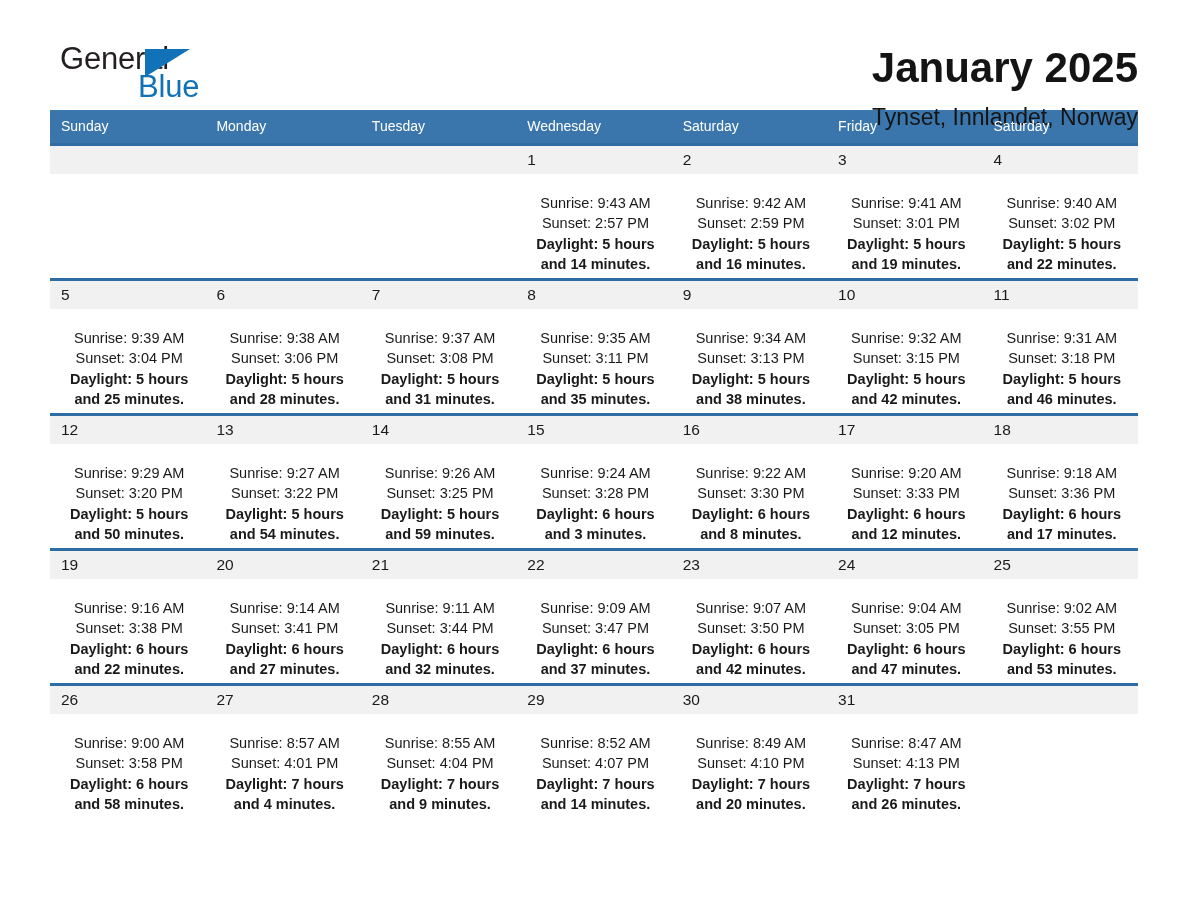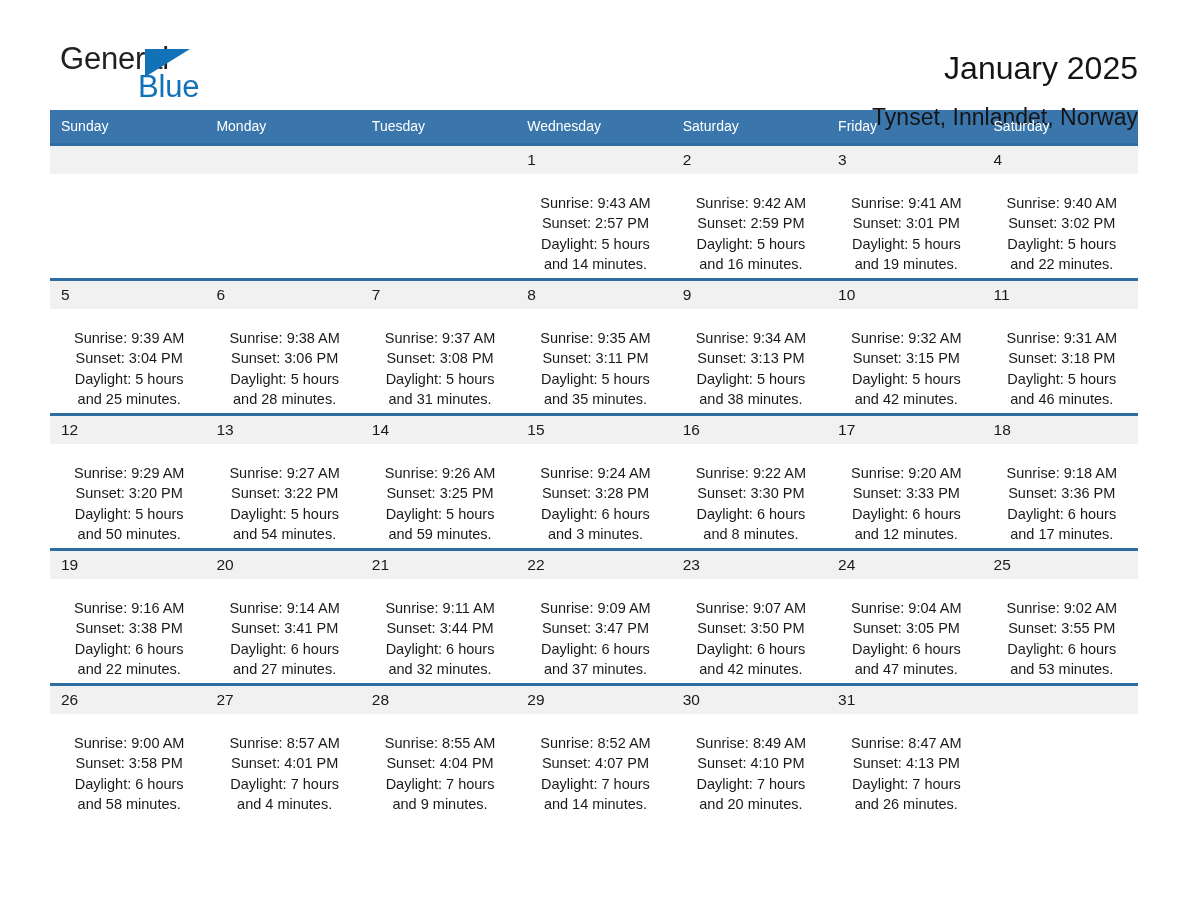--- a/index.html
+++ b/index.html
@@ -63,23 +63,23 @@
     top: 7px;
     width: 45px;
     height: 28px;
   }
 
   .title-block {
     text-align: right;
     padding-top: 2px;
   }
   .cal-title {
-    font-size: 32px;
+    font-size: 42px;
     line-height: 48px;
-    font-weight: normal;
+    font-weight: bold;
     color: #141414;
     margin: 0;
     white-space: nowrap;
   }
   .cal-subtitle {
     font-size: 23px;
     line-height: 30px;
     color: #141414;
     margin: 10px 0 0 0;
     white-space: nowrap;
@@ -131,21 +131,21 @@
   .cell-empty .day-num { background: #f1f1f1; }
 
   .info {
     padding: 19px 8px 0 11px;
     font-size: 14.5px;
     line-height: 20.3px;
     color: #1a1a1a;
     text-align: center;
   }
   .info div { white-space: nowrap; }
-  .info .daylight { white-space: normal; }
+  .info .daylight { white-space: normal; font-weight: bold; }
 </style>
 </head>
 <body>
 
 <div class="page">
 
   <div class="header">
 
     <div class="brand">
       <div class="brand-line1">General</div>

